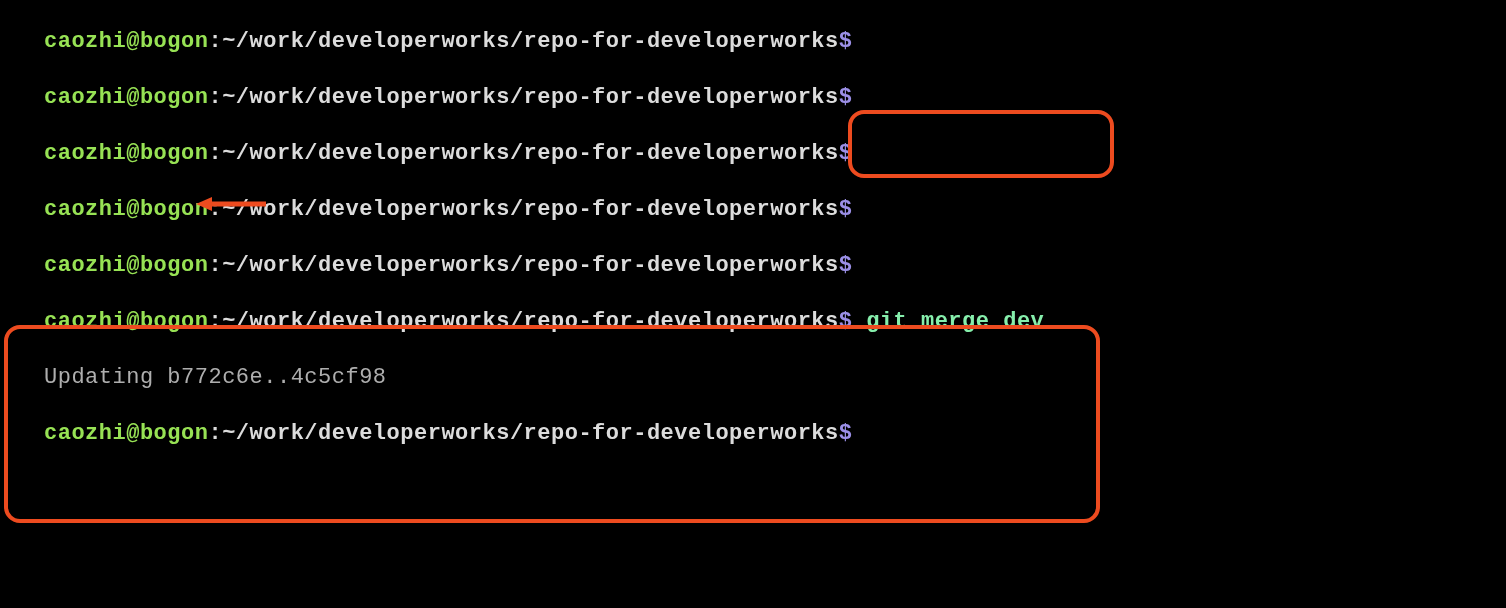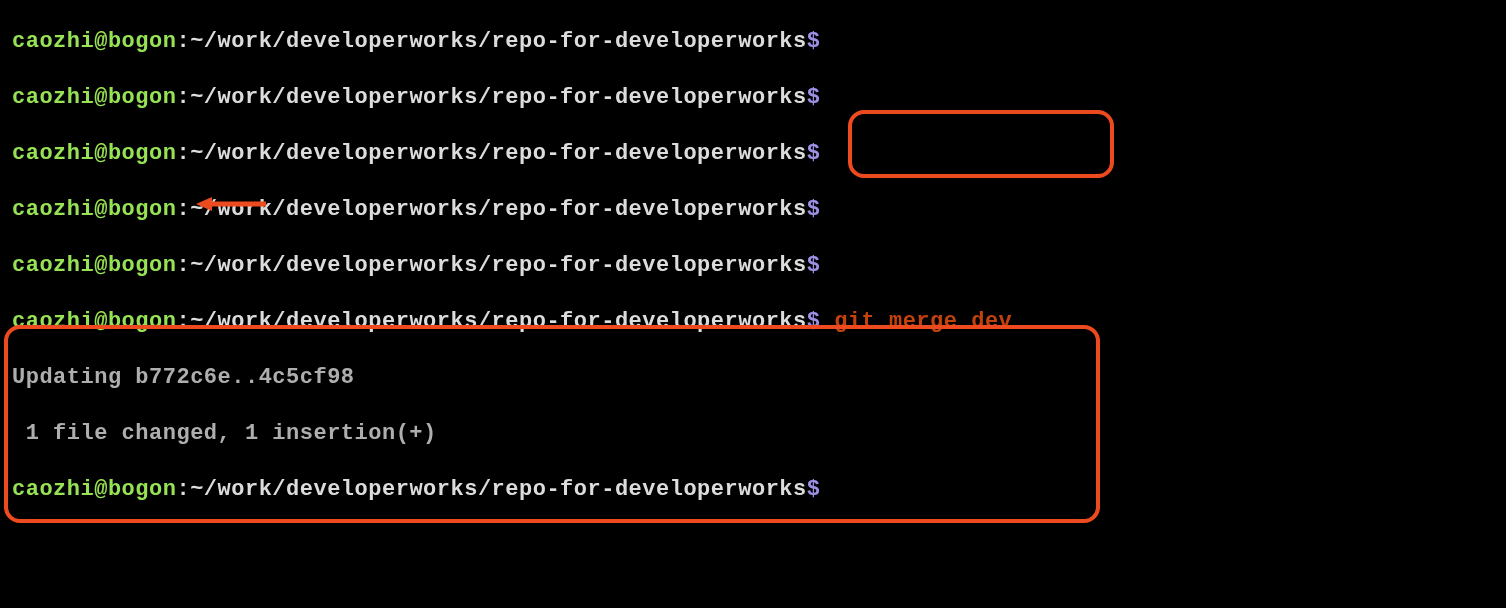--- a/index.html
+++ b/index.html
@@ -14,27 +14,27 @@
     font-family: "Menlo", "Consolas", "Courier New", monospace;
     font-size: 22px;
     font-weight: bold;
     line-height: 28px;
     letter-spacing: 0.5px;
     color: #d0d0d0;
     padding: 0 12px;
     position: relative;
     white-space: pre;
   }
-  .line { display: block; }
+  .line { display: block; margin-left: 32px; }
   .user { color: #97e254; } 
   .colon { color: #dcdcdc; }
   .path { color: #dcdcdc; font-weight: bold; }
   .dollar { color: #9b8fe6; } 
-  .cmd { color: #c2410c; }
-  .grey { color: #aeaeae; font-weight: bold; }
+  .cmd { color: #86efac; }
+  .grey { color: #aeaeae; font-weight: normal; }
   .plus { color: #4fd64f; }
 
   
   .hl-box {
     position: absolute;
     border: 4px solid #ed4b1f;
     border-radius: 16px;
     pointer-events: none;
   }
   .hl-merge {
@@ -63,21 +63,20 @@
 <body>
 
 <div class="terminal">
 <span class="line"><span class="user">caozhi@bogon</span><span class="colon">:</span><span class="path">~/work/developerworks/repo-for-developerworks</span><span class="dollar">$</span></span>
 <span class="line"><span class="user">caozhi@bogon</span><span class="colon">:</span><span class="path">~/work/developerworks/repo-for-developerworks</span><span class="dollar">$</span></span>
 <span class="line"><span class="user">caozhi@bogon</span><span class="colon">:</span><span class="path">~/work/developerworks/repo-for-developerworks</span><span class="dollar">$</span></span>
 <span class="line"><span class="user">caozhi@bogon</span><span class="colon">:</span><span class="path">~/work/developerworks/repo-for-developerworks</span><span class="dollar">$</span></span>
 <span class="line"><span class="user">caozhi@bogon</span><span class="colon">:</span><span class="path">~/work/developerworks/repo-for-developerworks</span><span class="dollar">$</span></span>
 <span class="line"><span class="user">caozhi@bogon</span><span class="colon">:</span><span class="path">~/work/developerworks/repo-for-developerworks</span><span class="dollar">$</span> <span class="cmd">git merge dev</span></span>
 <span class="line grey">Updating b772c6e..4c5cf98</span>
-<span class="line grey"> 1 file changed, 1 insertion(+)</span>
 <span class="line"><span class="user">caozhi@bogon</span><span class="colon">:</span><span class="path">~/work/developerworks/repo-for-developerworks</span><span class="dollar">$</span></span>
 
 
 
 
 
 
 
 
 

